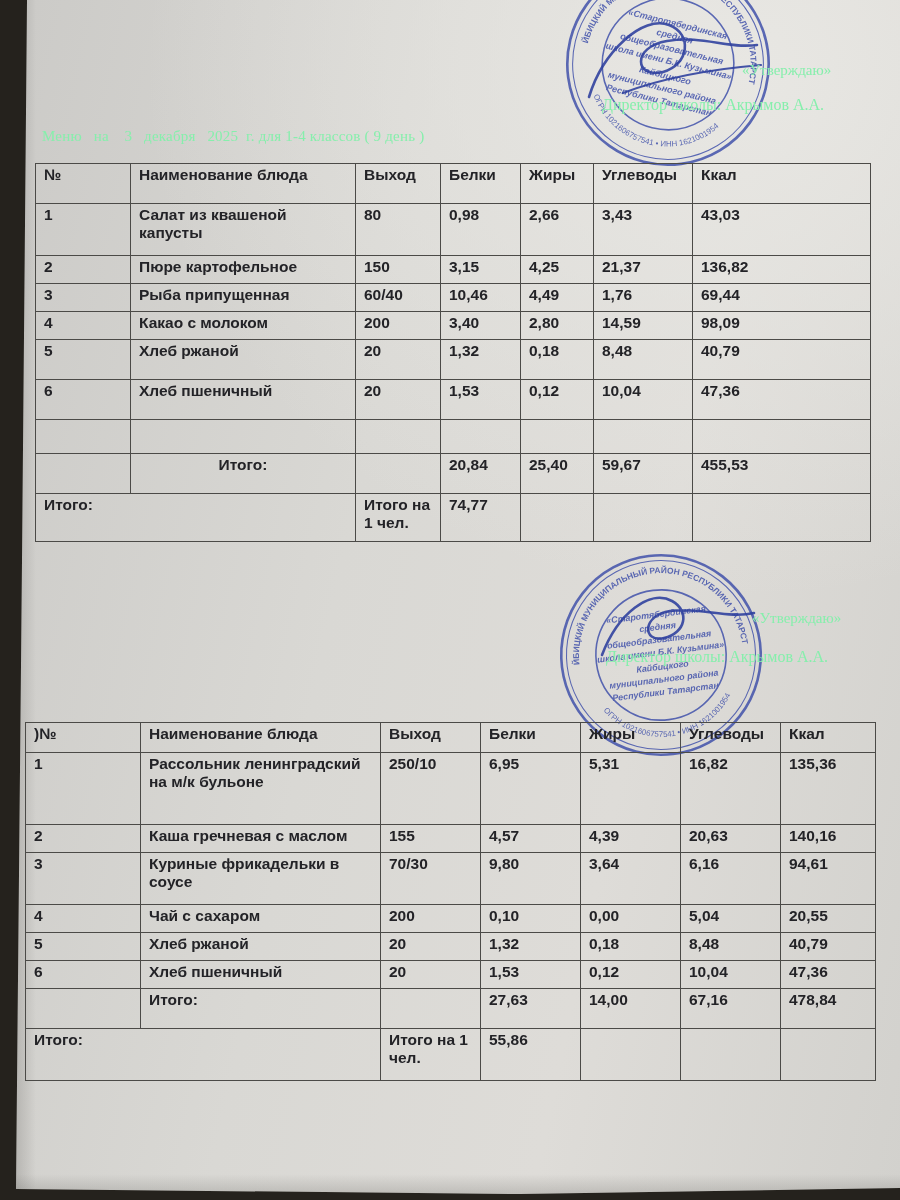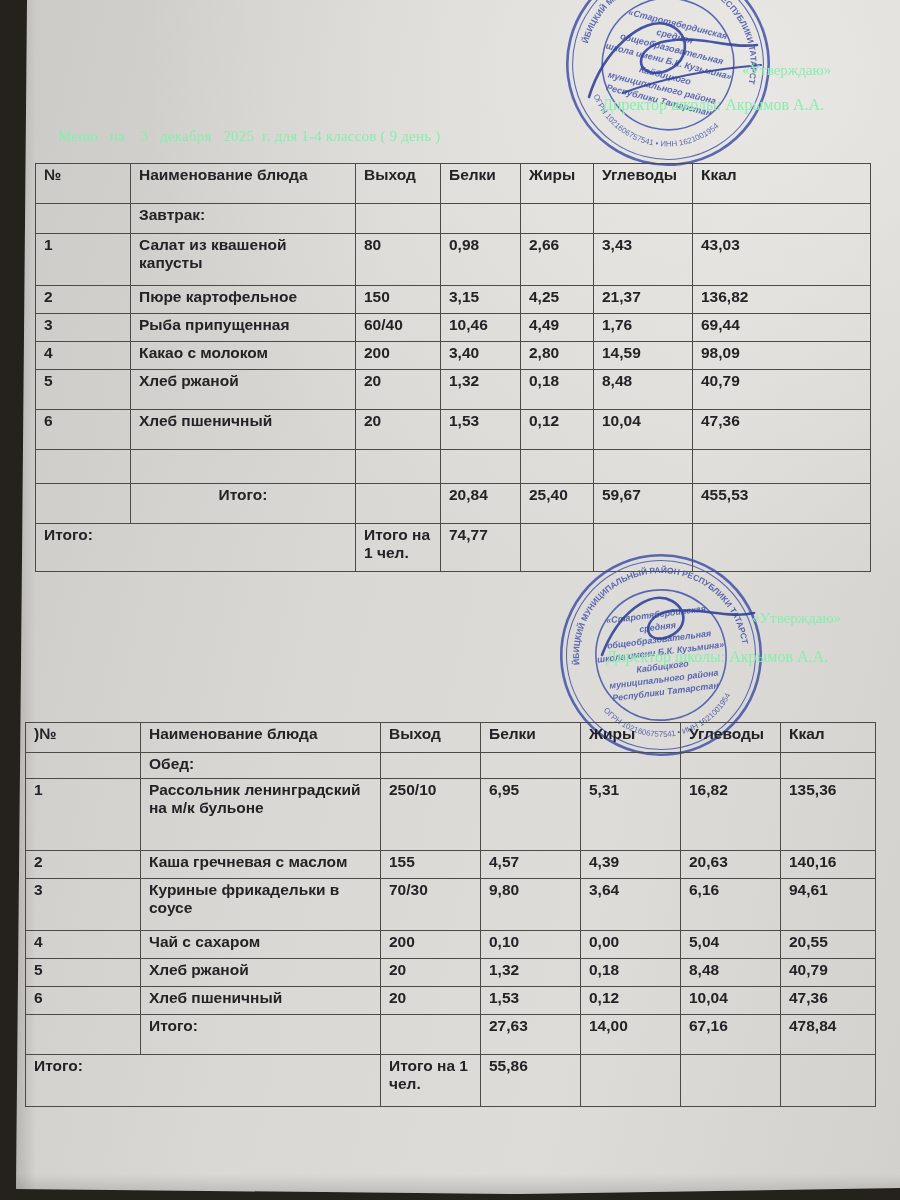--- a/index.html
+++ b/index.html
@@ -8,21 +8,21 @@
   .paper{position:absolute;inset:0;
     clip-path:polygon(27px 0,900px 0,900px 1188px,520px 1194px,16px 1189px,22px 560px);
     background:
       linear-gradient(0deg, rgba(40,38,34,.22) 0px, rgba(40,38,34,0) 26px),
       linear-gradient(90deg, rgba(45,42,38,.30) 0px, rgba(45,42,38,0) 36px),
       radial-gradient(120% 80% at 82% 6%, #e8e7e3 0%, rgba(232,231,227,0) 55%),
       linear-gradient(102deg,#cbcac7 0%,#d9d8d4 40%,#dedcd8 68%,#d2d1cd 100%);}
   .txt{position:absolute;color:#86efac;font-family:Liberation Serif, serif;}
   .approve{font-size:15px;}
   .director{font-size:16px;}
-  .title{font-size:15px;white-space:pre;letter-spacing:.2px;margin-left:16px;}
+  .title{font-size:15px;white-space:pre;letter-spacing:.2px;}
   table{border-collapse:collapse;position:absolute;table-layout:fixed;color:#232327;}
   td{border:1.6px solid #4b4a47;vertical-align:top;padding:2px 8px;
      font-size:15.5px;font-weight:600;line-height:1.18;overflow:hidden;}
   .t1{left:35px;top:163px;width:835px;}
   .t2{left:25px;top:722px;width:850px;}
   .ctr{text-align:center;}
   
   .r1h{height:40px;} .r1m{height:30px;} .r1a{height:52px;} .r1s{height:28px;}
   .r1x{height:40px;} .r1e{height:34px;} .r1t{height:40px;} .r1f{height:48px;}
   
@@ -82,29 +82,20 @@
     <tbody>
         <tr class="r1h">
       <td>№</td>
       <td>Наименование блюда</td>
       <td>Выход</td>
       <td>Белки</td>
       <td>Жиры</td>
       <td>Углеводы</td>
       <td>Ккал</td>
     </tr>
-    <tr class="r1m">
-      <td></td>
-      <td>Завтрак:</td>
-      <td></td>
-          <td></td>
-      <td></td>
-          <td></td>
-      <td></td>
-    </tr>
     <tr class="r1a">
       <td>1</td>
       <td>Салат из  квашеной капусты</td>
       <td>80</td>
       <td>0,98</td>
       <td>2,66</td>
       <td>3,43</td>
       <td>43,03</td>
     </tr>
     <tr class="r1s">
@@ -220,29 +211,20 @@
     <tbody>
         <tr class="r2h">
       <td>)№</td>
       <td>Наименование блюда</td>
       <td>Выход</td>
       <td>Белки</td>
       <td>Жиры</td>
       <td>Углеводы</td>
       <td>Ккал</td>
     </tr>
-    <tr class="r2m">
-      <td></td>
-      <td>Обед:</td>
-      <td></td>
-          <td></td>
-      <td></td>
-          <td></td>
-      <td></td>
-    </tr>
     <tr class="r2a">
       <td>1</td>
       <td>Рассольник ленинградский на м/к бульоне</td>
       <td>250/10</td>
       <td>6,95</td>
       <td>5,31</td>
       <td>16,82</td>
       <td>135,36</td>
     </tr>
     <tr class="r2s">

